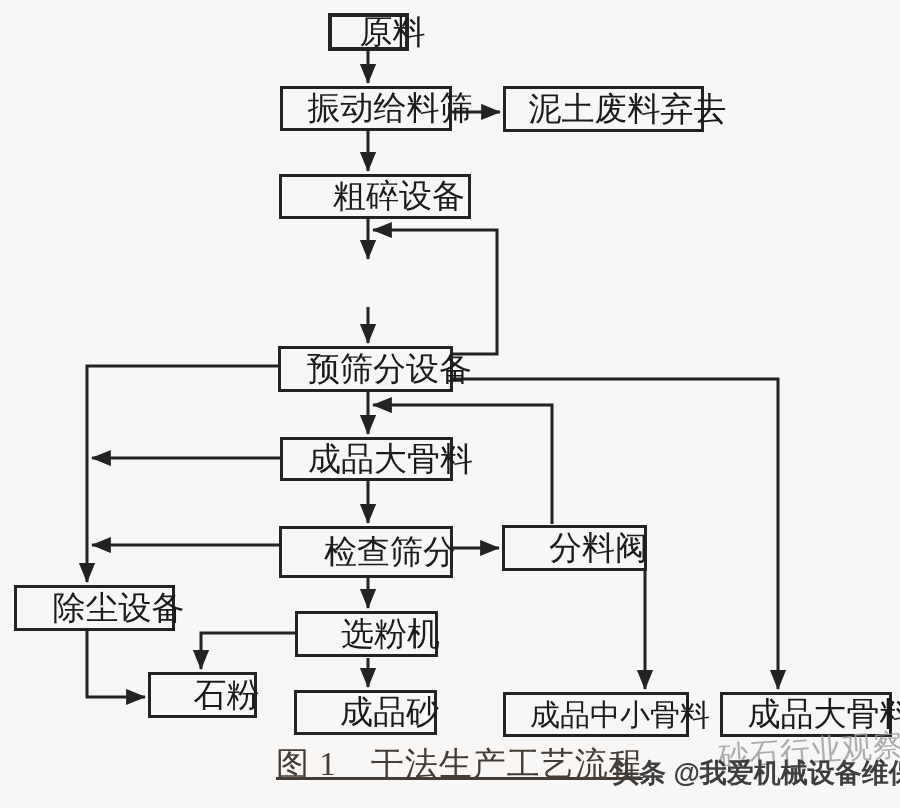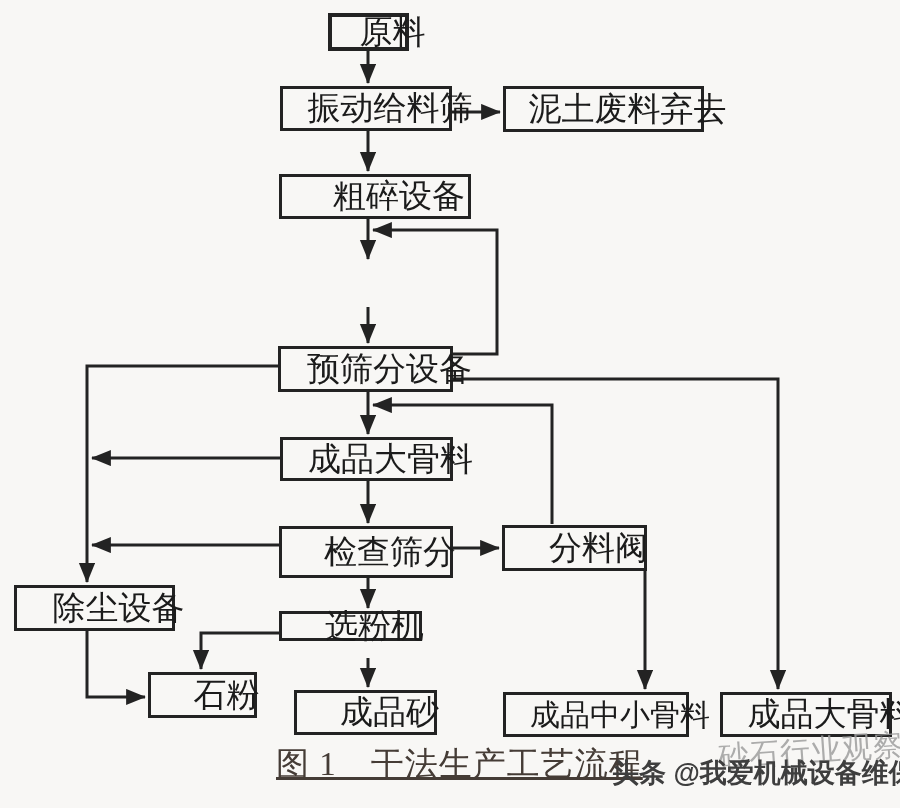--- a/index.html
+++ b/index.html
@@ -117,21 +117,21 @@
   </div>
 
   <div class="node" style="left:502px;top:525px;width:145px;height:46px">
     <span>分料阀</span>
   </div>
 
   <div class="node" style="left:14px;top:585px;width:161px;height:46px">
     <span>除尘设备</span>
   </div>
 
-  <div class="node" style="left:279px;top:611px;width:143px;height:30px">
+  <div class="node" style="left:295px;top:611px;width:143px;height:46px">
     <span>选粉机</span>
   </div>
 
   <div class="node" style="left:148px;top:672px;width:109px;height:46px">
     <span>石粉</span>
   </div>
 
   <div class="node" style="left:294px;top:690px;width:143px;height:45px">
     <span>成品砂</span>
   </div>

